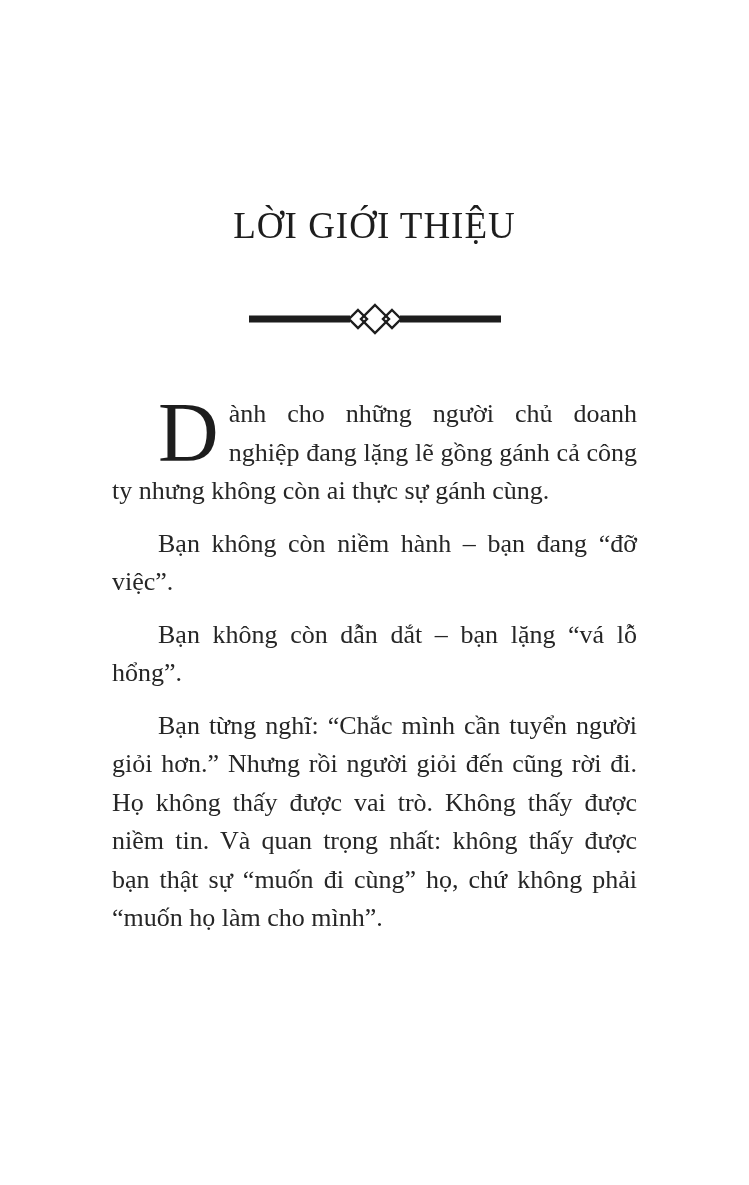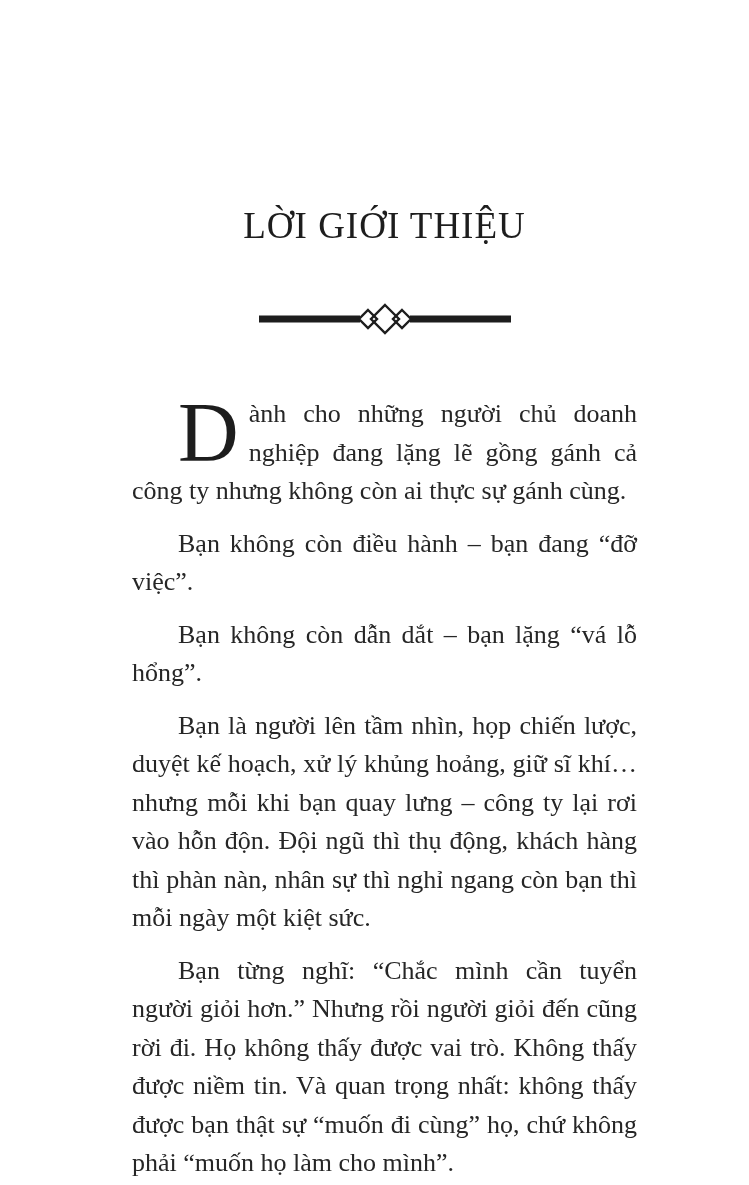--- a/index.html
+++ b/index.html
@@ -10,21 +10,20 @@
   .page {
     position: relative;
     width: 749px;
     height: 1185px;
     margin: 0 auto;
     background: #ffffff;
     font-family: "Liberation Serif", "DejaVu Serif", serif;
     color: #222222;
     overflow: hidden;
     box-sizing: border-box;
-    padding-left: 20px;
   }
   .title-block {
     padding-top: 198px;
     text-align: center;
   }
   .title-line {
     font-size: 37px;
     line-height: 55px;
     font-weight: 500;
     letter-spacing: 1px;
@@ -74,19 +73,18 @@
     <rect x="151" y="14.5" width="101" height="7" fill="#1d1d1d"></rect>
     <g fill="#ffffff" stroke="#1d1d1d" stroke-width="2.4">
       <path d="M109 9 L118 18 L109 27 L100 18 Z"></path>
       <path d="M143 9 L152 18 L143 27 L134 18 Z"></path>
       <path d="M126 4 L140 18 L126 32 L112 18 Z" fill="none"></path>
     </g>
   </svg>
 
   <div class="body-text">
     <p class="para-dropcap"><span class="dropcap">D</span><span>ành cho những người chủ doanh nghiệp đang lặng lẽ gồng gánh cả công ty nhưng không còn ai thực sự gánh cùng.</span></p>
-    <p>Bạn không còn điều hành – bạn đang “đỡ việc”.</p>
+    <p>Bạn không còn niềm hành – bạn đang “đỡ việc”.</p>
     <p>Bạn không còn dẫn dắt – bạn lặng “vá lỗ hổng”.</p>
-    <p>Bạn là người lên tầm nhìn, họp chiến lược, duyệt kế hoạch, xử lý khủng hoảng, giữ sĩ khí… nhưng mỗi khi bạn quay lưng – công ty lại rơi vào hỗn độn. Đội ngũ thì thụ động, khách hàng thì phàn nàn, nhân sự thì nghỉ ngang còn bạn thì mỗi ngày một kiệt sức.</p>
     <p>Bạn từng nghĩ: “Chắc mình cần tuyển người giỏi hơn.” Nhưng rồi người giỏi đến cũng rời đi. Họ không thấy được vai trò. Không thấy được niềm tin. Và quan trọng nhất: không thấy được bạn thật sự “muốn đi cùng” họ, chứ không phải “muốn họ làm cho mình”.</p>
   </div>
 
 </div>
 
 </body></html>

